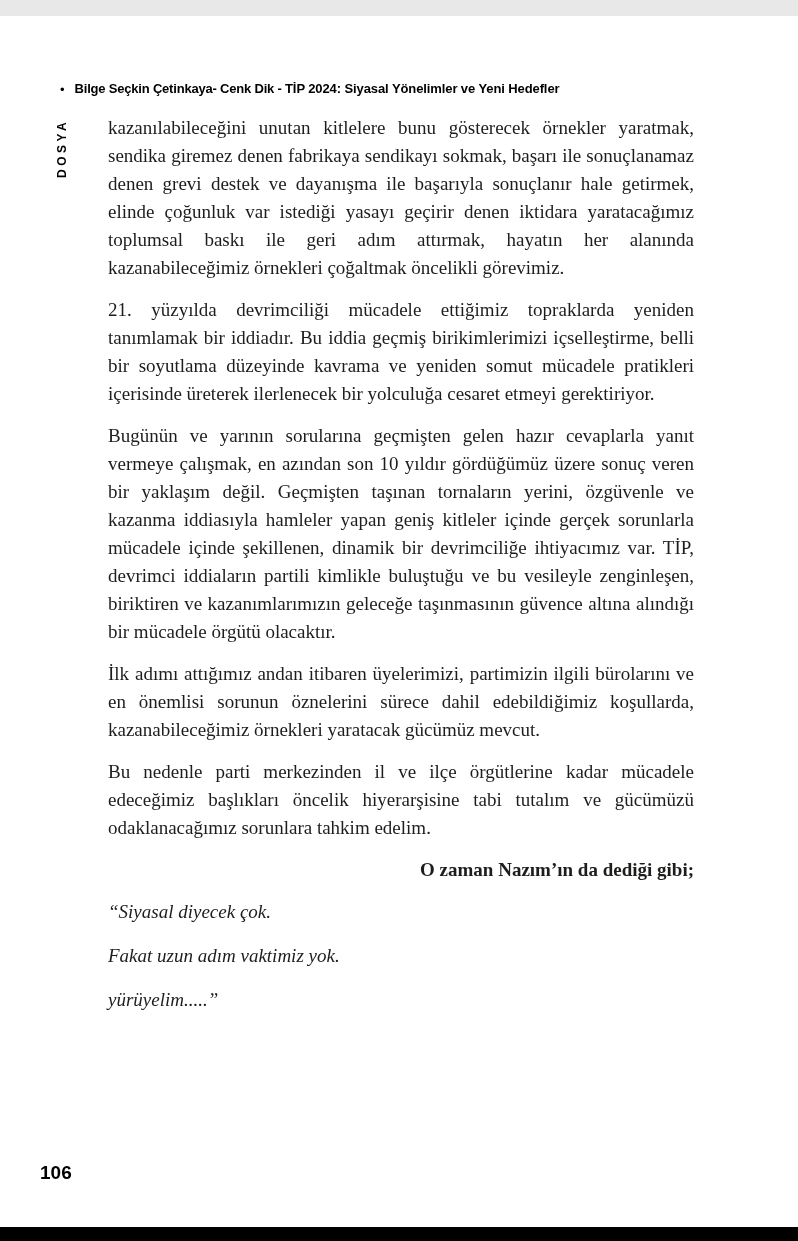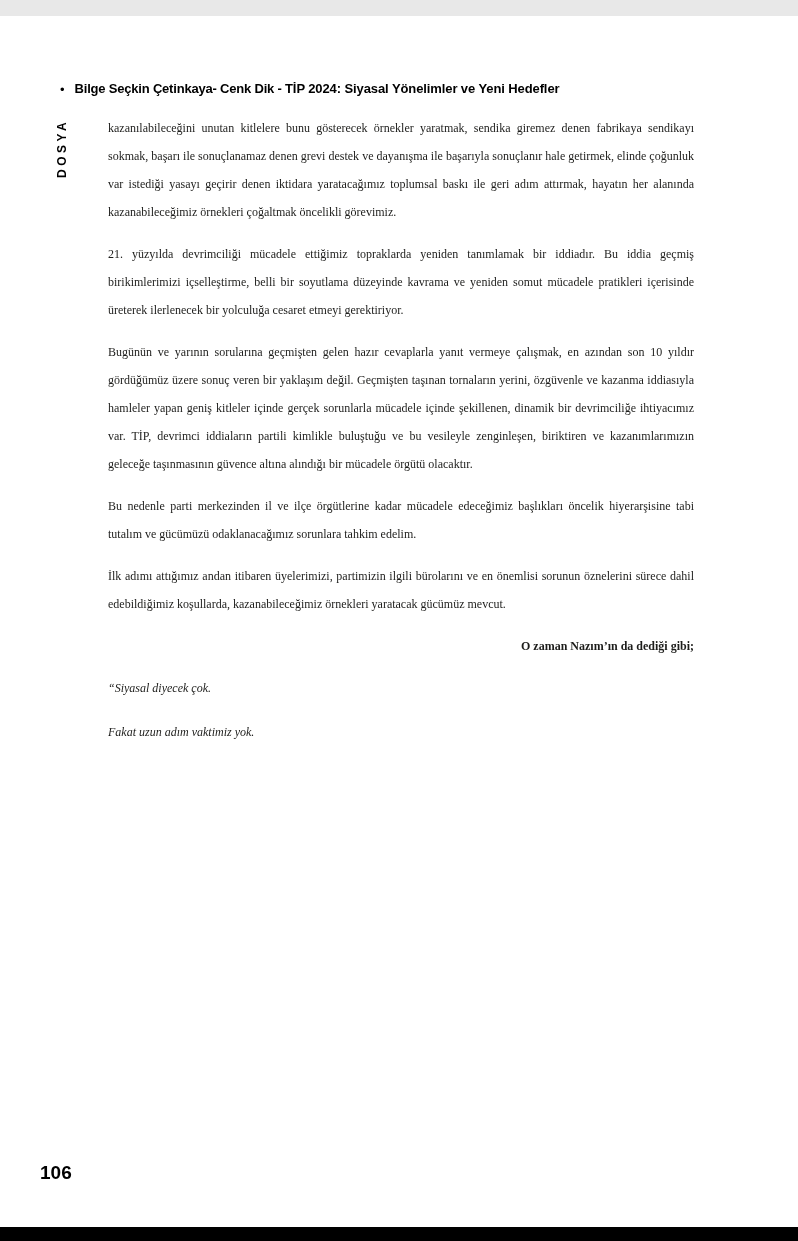--- a/index.html
+++ b/index.html
@@ -59,21 +59,21 @@
     color: #000000;
     white-space: nowrap;
   }
 
   
   .article {
     position: absolute;
     left: 108px;
     top: 98px;
     width: 586px;
-    font-size: 12px;
+    font-size: 19px;
     line-height: 28px;
     text-align: justify;
   }
   .article p {
     margin: 0 0 14px 0;
   }
   .article p.quote-line {
     font-style: italic;
     text-align: left;
     margin-bottom: 16px;
@@ -113,24 +113,25 @@
   <header class="page-header">
     <span class="bullet">•</span><span class="authors">Bilge Seçkin Çetinkaya- Cenk Dik - </span><span class="doc-title">TİP 2024: Siyasal Yönelimler ve Yeni Hedefler</span>
   </header>
 
   <div class="margin-label">DOSYA</div>
 
   <main class="article">
     <p>kazanılabileceğini unutan kitlelere bunu gösterecek örnekler yaratmak, sendika giremez denen fabrikaya sendikayı sokmak, başarı ile sonuçlanamaz denen grevi destek ve dayanışma ile başarıyla sonuçlanır hale getirmek, elinde çoğunluk var istediği yasayı geçirir denen iktidara yaratacağımız toplumsal baskı ile geri adım attırmak, hayatın her alanında kazanabileceğimiz örnekleri çoğaltmak öncelikli görevimiz.</p>
     <p>21. yüzyılda devrimciliği mücadele ettiğimiz topraklarda yeniden tanımlamak bir iddiadır. Bu iddia geçmiş birikimlerimizi içselleştirme, belli bir soyutlama düzeyinde kavrama ve yeniden somut mücadele pratikleri içerisinde üreterek ilerlenecek bir yolculuğa cesaret etmeyi gerektiriyor.</p>
     <p>Bugünün ve yarının sorularına geçmişten gelen hazır cevaplarla yanıt vermeye çalışmak, en azından son 10 yıldır gördüğümüz üzere sonuç veren bir yaklaşım değil.  Geçmişten taşınan tornaların yerini, özgüvenle ve kazanma iddiasıyla hamleler yapan geniş kitleler içinde gerçek sorunlarla mücadele içinde şekillenen, dinamik bir devrimciliğe ihtiyacımız var.  TİP, devrimci iddiaların partili kimlikle buluştuğu ve bu vesileyle zenginleşen, biriktiren ve kazanımlarımızın geleceğe taşınmasının güvence altına alındığı bir mücadele örgütü olacaktır.</p>
+    <p>İlk adımı attığımız andan itibaren üyelerimizi, partimizin ilgili bürolarını ve en önemlisi sorunun öznelerini sürece dahil edebildiğimiz koşullarda, kazanabileceğimiz örnekleri yaratacak gücümüz mevcut.</p>
     <p>Bu nedenle parti merkezinden il ve ilçe örgütlerine kadar mücadele edeceğimiz başlıkları öncelik hiyerarşisine tabi tutalım ve gücümüzü odaklanacağımız sorunlara tahkim edelim.</p>
-    <p>İlk adımı attığımız andan itibaren üyelerimizi, partimizin ilgili bürolarını ve en önemlisi sorunun öznelerini sürece dahil edebildiğimiz koşullarda, kazanabileceğimiz örnekleri yaratacak gücümüz mevcut.</p>
     <p class="quote-intro">O zaman Nazım’ın da dediği gibi;</p>
     <p class="quote-line">“Siyasal diyecek çok.</p>
     <p class="quote-line">Fakat uzun adım vaktimiz yok.</p>
+    <p class="quote-line">yürüyelim.....”</p>
   </main>
 
   <div class="page-number">106</div>
 
   <div class="footer-bar"></div>
 
 </div>
 
 </body></html>

